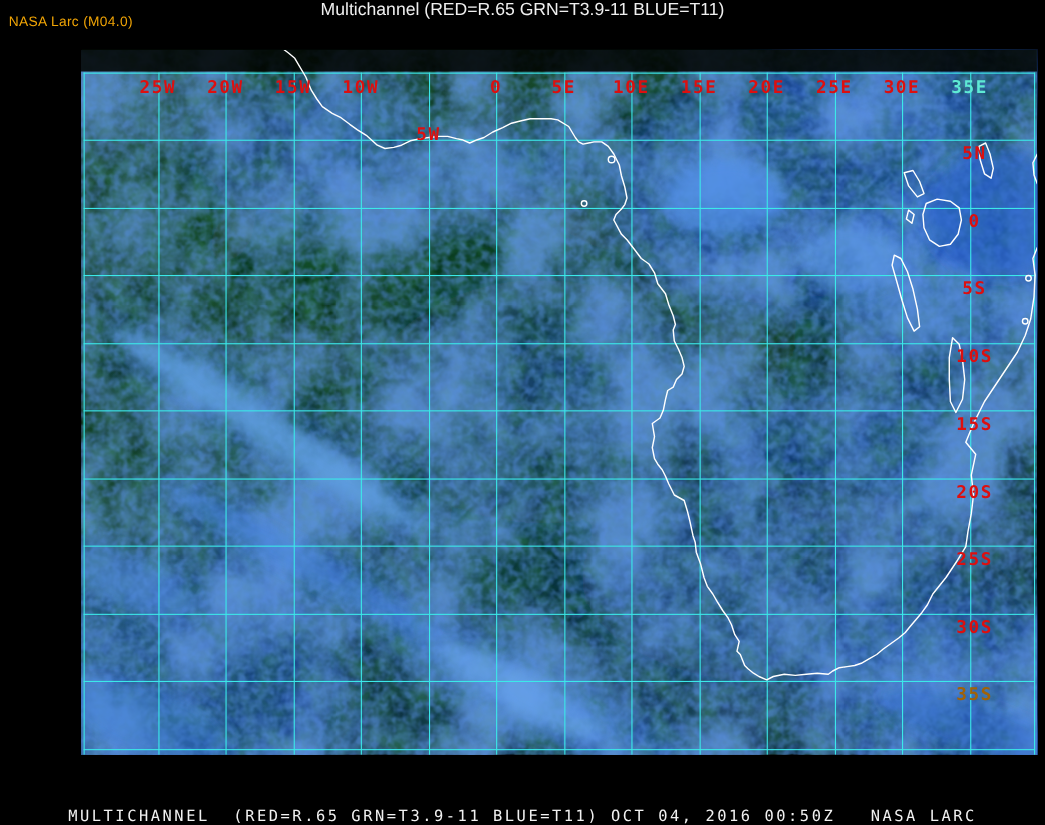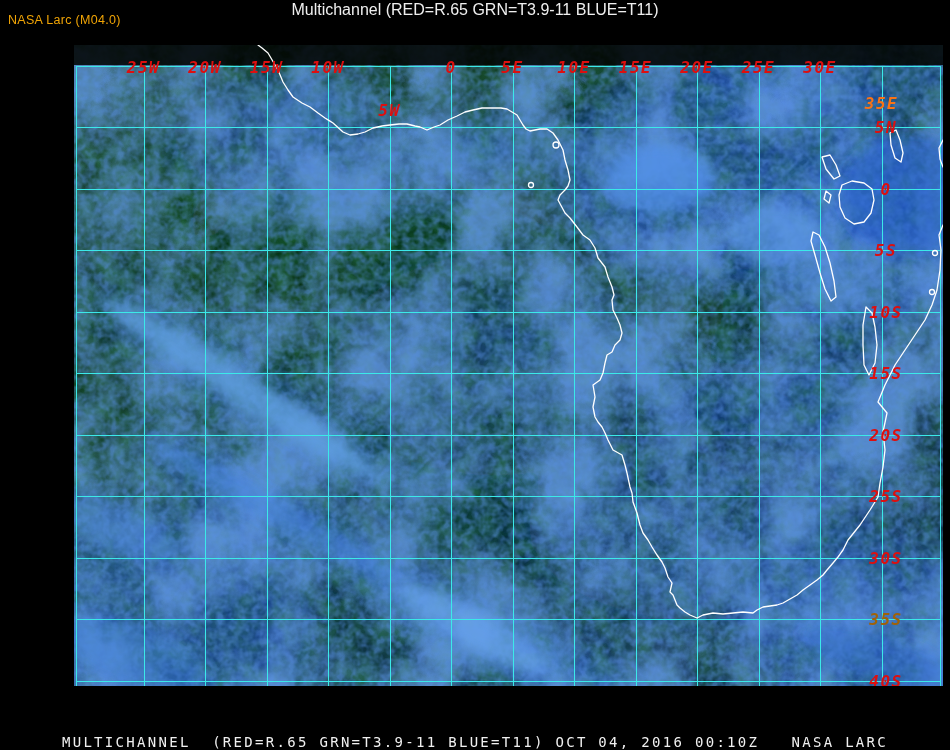--- a/index.html
+++ b/index.html
@@ -9,21 +9,21 @@
 
   .credit{position:absolute;left:8px;top:13px;font-size:12.5px;letter-spacing:.3px;}
   .titles{position:absolute;left:0;top:1px;width:950px;text-align:center;}
   .title{font-size:16px;line-height:17px;}
   .subtitle{font-size:14.5px;line-height:15px;}
 
   .map{position:absolute;left:74px;top:45px;width:869px;height:641px;overflow:hidden;}
   .map svg.sat{position:absolute;left:0;top:0;z-index:0;}
   #grid-lines{position:absolute;left:0;top:0;width:869px;height:641px;z-index:2;}
   .map svg.coastsvg{position:absolute;left:0;top:0;z-index:3;}
-  #grid-labels{position:absolute;left:0;top:0;width:869px;height:641px;z-index:4;font-style:italic;}
+  #grid-labels{position:absolute;left:0;top:12px;width:869px;height:641px;z-index:4;}
   .gl{position:absolute;}
   .glabel{position:absolute;transform:translate(-50%,-50%);
           font-family:"DejaVu Sans Mono", monospace;font-weight:bold;
           font-size:16px;letter-spacing:1.5px;white-space:nowrap;}
 
   .footer{position:absolute;left:0;top:733px;width:950px;text-align:center;}
   .caption{font-family:"DejaVu Sans Mono", monospace;font-size:14px;
            letter-spacing:2.3px;white-space:pre;}
 </style>
 </head>
@@ -188,31 +188,31 @@
         <div class="glabel" style="left: 192.5px; top: 21.5px; color: rgb(221, 15, 15);">15W</div>
         <div class="glabel" style="left: 254px; top: 21.5px; color: rgb(221, 15, 15);">10W</div>
         <div class="glabel" style="left: 315.5px; top: 21.5px; color: rgb(221, 15, 15); margin-top: 43px;">5W</div>
         <div class="glabel" style="left: 377px; top: 21.5px; color: rgb(221, 15, 15);">0</div>
         <div class="glabel" style="left: 438.5px; top: 21.5px; color: rgb(221, 15, 15);">5E</div>
         <div class="glabel" style="left: 500px; top: 21.5px; color: rgb(221, 15, 15);">10E</div>
         <div class="glabel" style="left: 561.5px; top: 21.5px; color: rgb(221, 15, 15);">15E</div>
         <div class="glabel" style="left: 623px; top: 21.5px; color: rgb(221, 15, 15);">20E</div>
         <div class="glabel" style="left: 684.5px; top: 21.5px; color: rgb(221, 15, 15);">25E</div>
         <div class="glabel" style="left: 746px; top: 21.5px; color: rgb(221, 15, 15);">30E</div>
-        <div class="glabel" style="left: 807.5px; top: 21.5px; color: #f97316; margin-top: 36px;">35E</div>
+        <div class="glabel" style="left: 807.5px; top: 21.5px; color: #5eead4;">35E</div>
         <div class="glabel" style="left: 812px; top: 82px; color: rgb(221, 15, 15); text-align: right;">5N</div>
         <div class="glabel" style="left: 812px; top: 143.5px; color: rgb(221, 15, 15);">0</div>
         <div class="glabel" style="left: 812px; top: 205px; color: rgb(221, 15, 15);">5S</div>
         <div class="glabel" style="left: 812px; top: 266.5px; color: rgb(221, 15, 15);">10S</div>
         <div class="glabel" style="left: 812px; top: 328px; color: rgb(221, 15, 15);">15S</div>
         <div class="glabel" style="left: 812px; top: 389.5px; color: rgb(221, 15, 15);">20S</div>
         <div class="glabel" style="left: 812px; top: 451px; color: rgb(221, 15, 15);">25S</div>
         <div class="glabel" style="left: 812px; top: 512.5px; color: rgb(221, 15, 15);">30S</div>
         <div class="glabel" style="left: 812px; top: 574px; color: #a16207;">35S</div>
         <div class="glabel" style="left: 812px; top: 635.5px; color: rgb(221, 15, 15);">40S</div>
       </div>
   </div>
 
   <div class="footer">
-    <span class="caption" style="color: rgb(240, 240, 240);">MULTICHANNEL  (RED=R.65 GRN=T3.9-11 BLUE=T11) OCT 04, 2016 00:10Z   NASA LARC</span>
+    <span class="caption" style="color: rgb(240, 240, 240);">MULTICHANNEL  (RED=R.65 GRN=T3.9-11 BLUE=T11) OCT 04, 2016 00:50Z   NASA LARC</span>
   </div>
 
 </div>
 
 </body></html>

